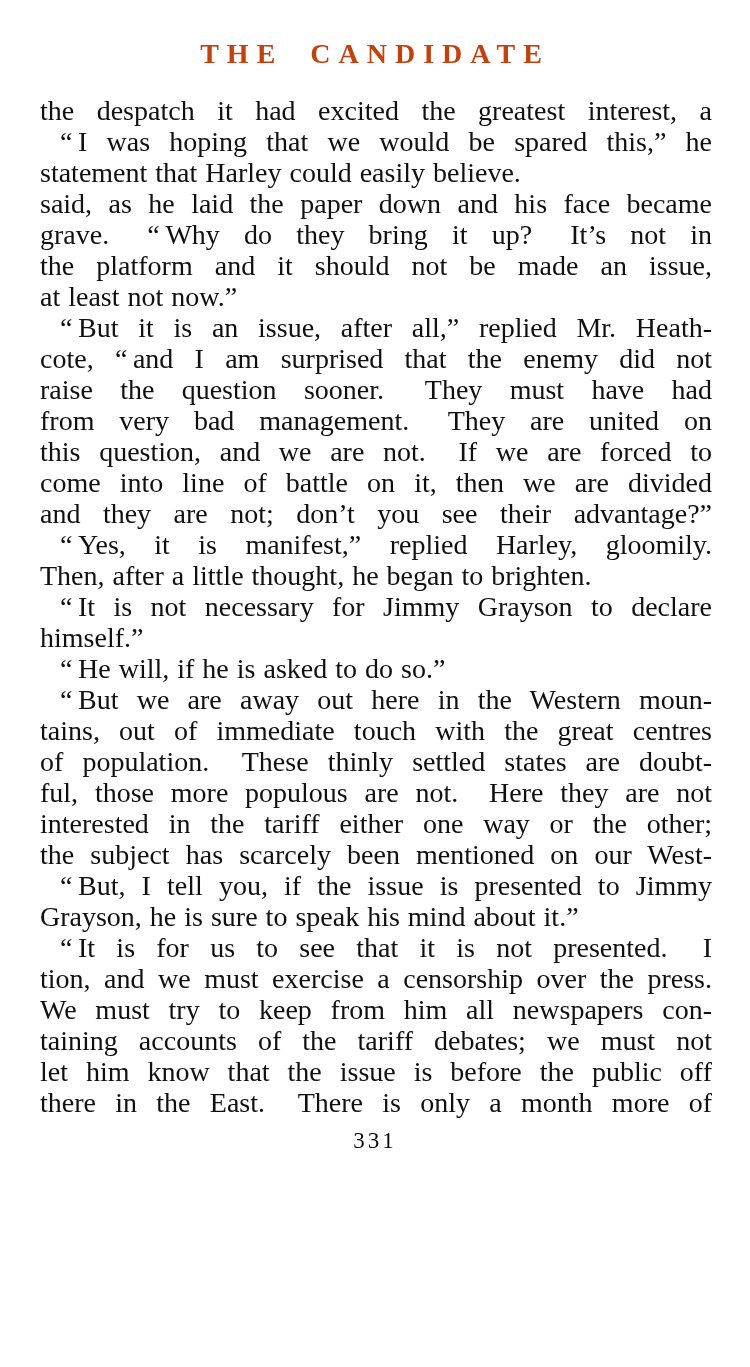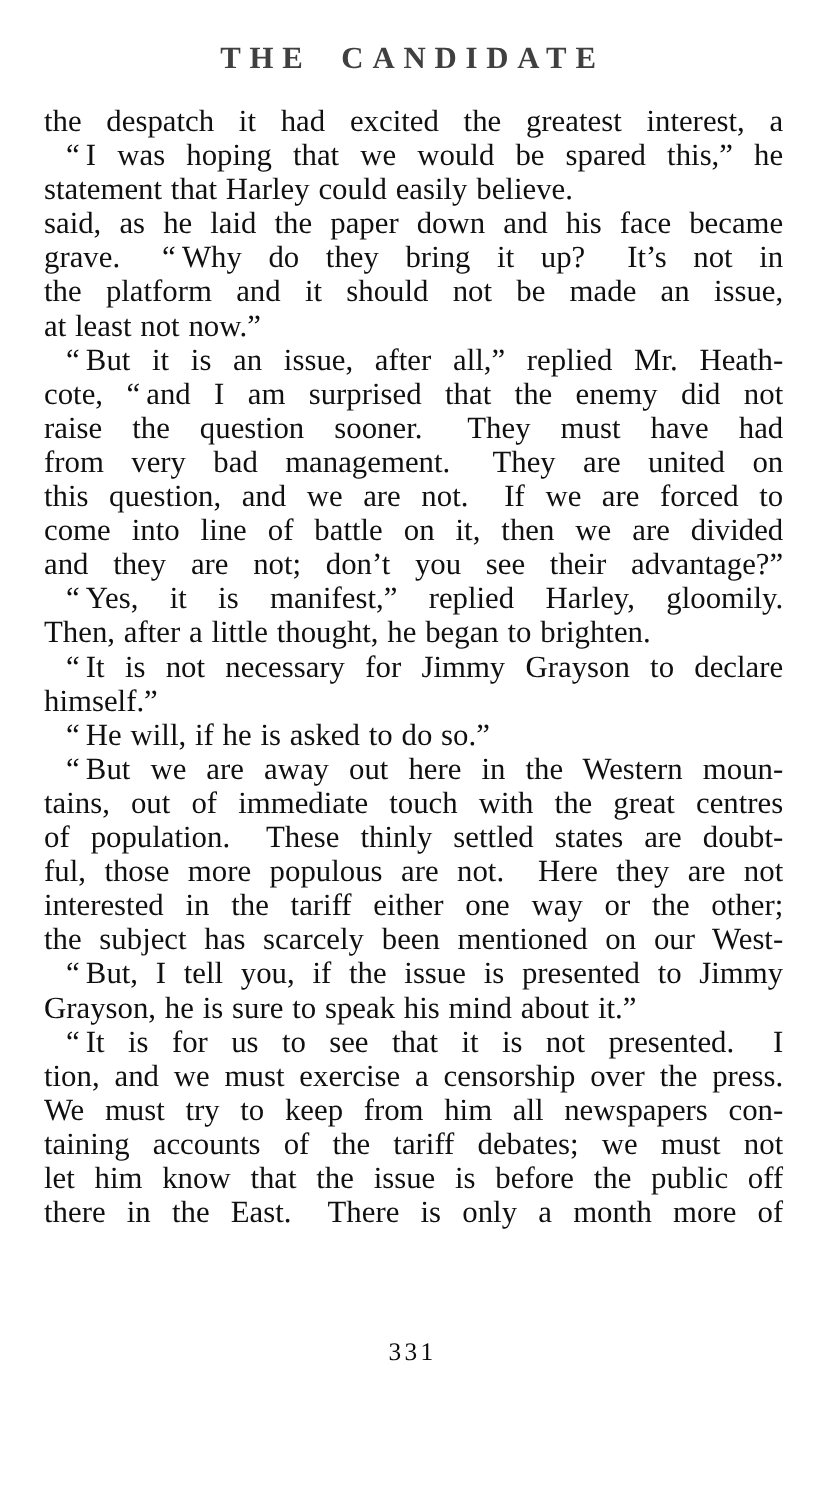--- a/index.html
+++ b/index.html
@@ -19,21 +19,21 @@
   .running-title {
     position: absolute;
     top: 38px;
     left: 0;
     width: 100%;
     text-align: center;
     font-size: 28px;
     font-weight: 700;
     letter-spacing: 8px;
     word-spacing: 12px;
-    color: #404040;
+    color: #c2410c;
     white-space: nowrap;
   }
   .text-block {
     position: absolute;
     top: 95px;
     left: 40px;
     width: 672px;
   }
   .line {
     font-size: 28px;
@@ -46,21 +46,21 @@
   }
   .line.end {
     text-align: left;
     text-align-last: left;
   }
   .line.indent {
     text-indent: 20px;
   }
   .page-number {
     position: absolute;
-    top: 1216px;
+    top: 1128px;
     left: 0;
     width: 100%;
     text-align: center;
     font-size: 23px;
     letter-spacing: 3px;
     color: #0b0b0b;
   }
 </style>
 </head>
 <body>

